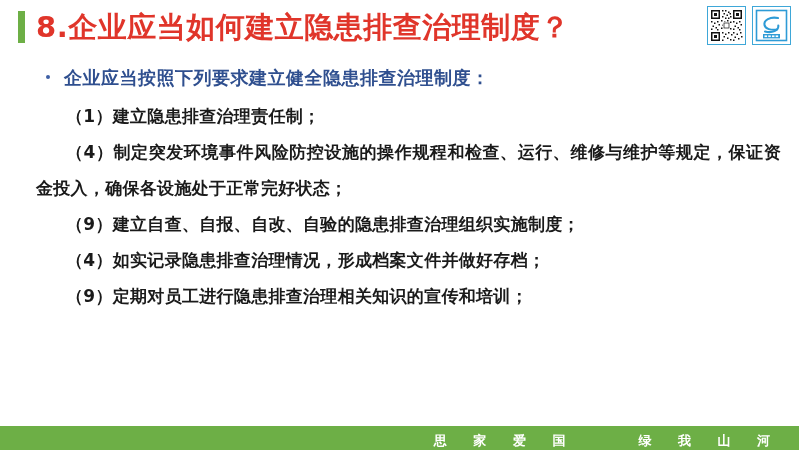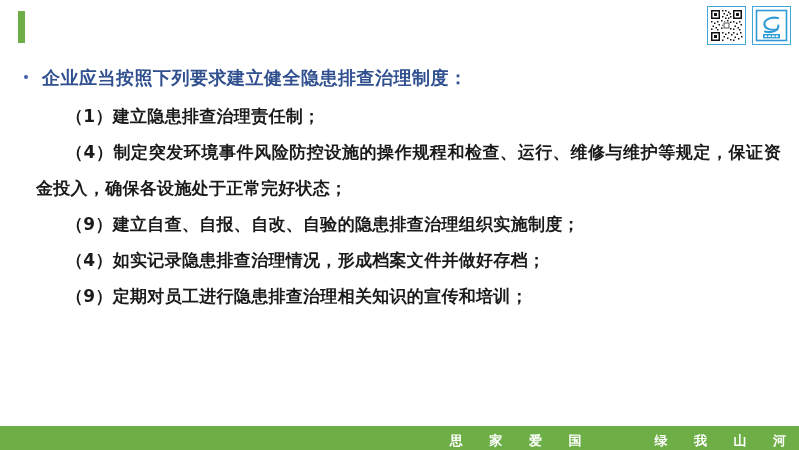--- a/index.html
+++ b/index.html
@@ -92,21 +92,21 @@
   .body-area {
     position: absolute;
     left: 0;
     top: 58px;
     width: 799px;
     height: 370px;
   }
 
   .bullet-line {
     position: absolute;
-    left: 24px;
+    left: 46px;
     top: 8px;
     display: flex;
     align-items: baseline;
     white-space: nowrap;
   }
 
   .bullet-dot {
     width: 4px;
     height: 4px;
     border-radius: 50%;
@@ -160,29 +160,30 @@
   .footer-group {
     color: #ffffff;
     font-size: 13px;
     font-weight: bold;
     letter-spacing: 11px;
     font-family: "DejaVu Sans", "Liberation Sans", sans-serif;
     white-space: nowrap;
   }
 
   .footer-group.g1 { margin-right: 62px; }
-  .footer-group.g2 { margin-right: 2px; }
+  .footer-group.g2 { margin-right: 18px; }
 </style>
 </head>
 <body>
 
 <div class="slide">
 
   <div class="header">
     <div class="title-marker"></div>
+    <div class="slide-title">8.企业应当如何建立隐患排查治理制度？</div>
 
     <div class="badges">
 
       <span class="qr-badge" title="QR">
         <svg width="33" height="33" viewBox="0 0 33 33" aria-hidden="true">
           <rect x="0" y="0" width="33" height="33" fill="#ffffff"></rect>
           <g fill="#111111">
 
             <rect x="1" y="1" width="9" height="9"></rect>
             <rect x="2.5" y="2.5" width="6" height="6" fill="#ffffff"></rect>

